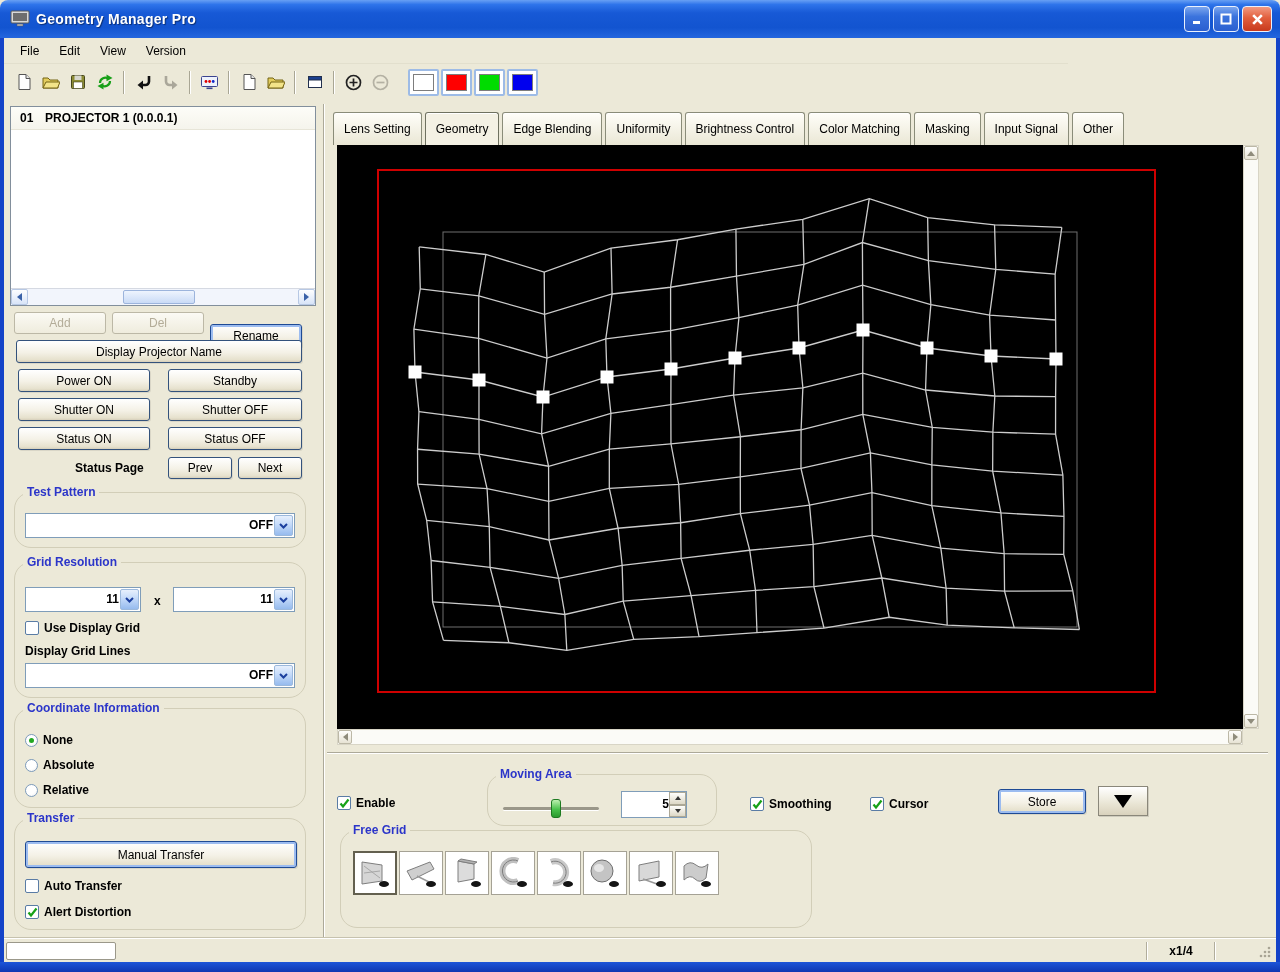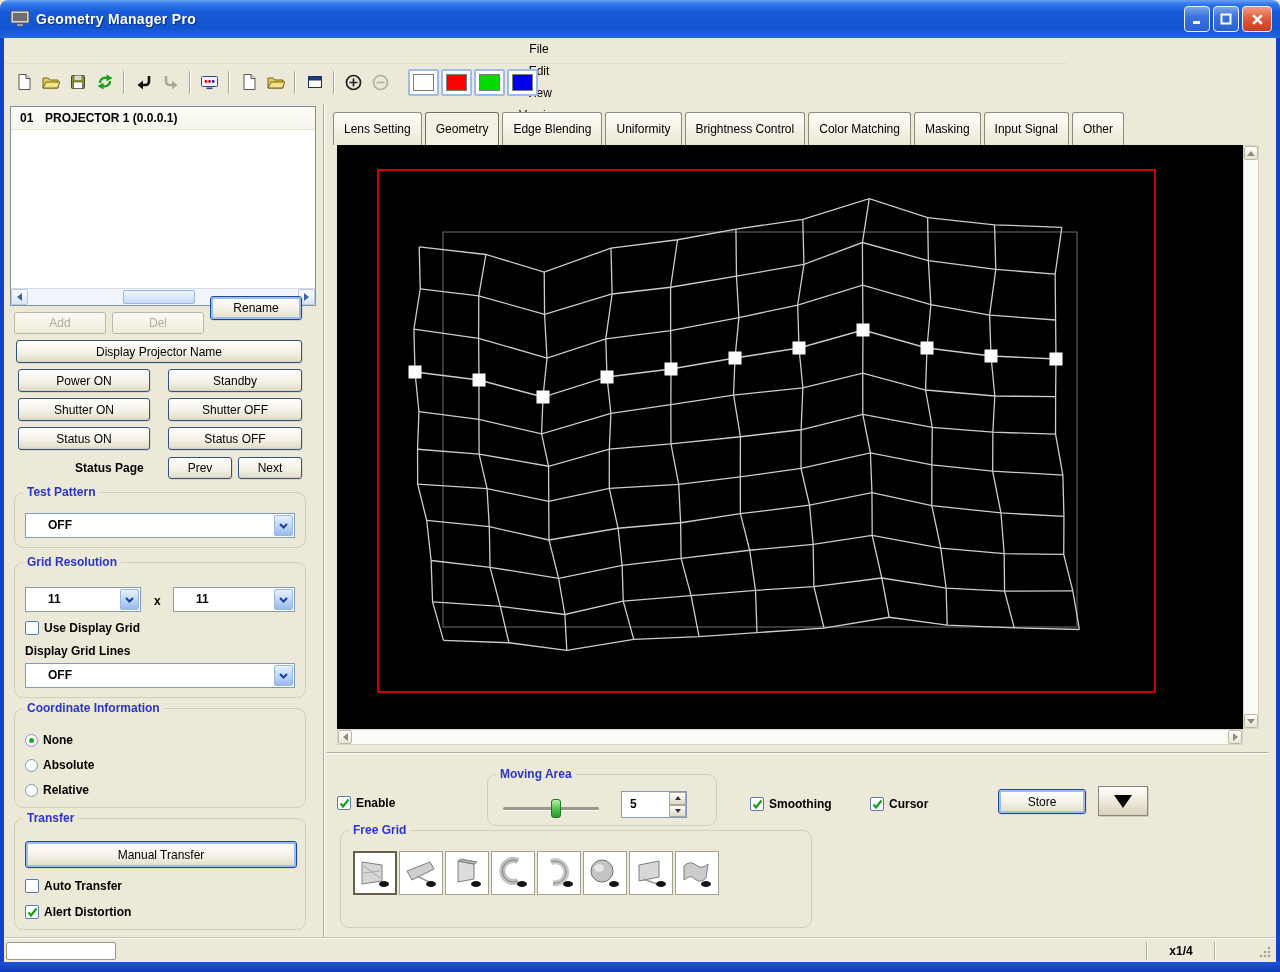--- a/index.html
+++ b/index.html
@@ -16,37 +16,37 @@
   .win-border-r { left:1276px; top:38px; width:4px; height:926px; background:#1443c8; }
   .win-border-b { left:0; top:962px; width:1280px; height:10px; background:linear-gradient(180deg,#1d55d8,#0f37b2); }
   .app-icon { margin:0 6px 0 10px; width:20px; height:18px; }
   .title-text { color:#fff; font-weight:bold; font-size:14px; text-shadow:1px 1px 1px #0c2f74; letter-spacing:.3px; }
   .winbtns { position:absolute; right:8px; top:6px; display:flex; gap:3px; }
   .winbtn { width:26px; height:26px; border-radius:4px; border:1px solid #eaf1fd;
     background:linear-gradient(180deg,#7ba6ee 0%,#3b73dd 40%,#2a5fd0 100%);
     display:flex; align-items:center; justify-content:center; }
   .winbtn.close { width:30px; background:linear-gradient(180deg,#f29a82 0%,#e25f3d 45%,#c83a1d 100%); }
 
-  .menubar { left:4px; top:38px; width:1064px; height:26px; background:#ece9d8; display:flex; align-items:center; padding-left:6px; border-bottom:1px solid #e2dfcd;flex-direction:column;}
+  .menubar { left:4px; top:38px; width:1064px; height:26px; background:#ece9d8; display:flex; align-items:center; padding-left:6px; border-bottom:1px solid #e2dfcd;}
   .menu-item { padding:4px 10px; }
 
   .toolbar { left:4px; top:64px; width:1272px; height:36px; display:flex; align-items:center; padding-left:6px; }
   .tbtn { width:27px; height:27px; display:flex; align-items:center; justify-content:center; border:1px solid transparent; border-radius:2px; }
   .tsep { width:0; height:23px; border-left:1px solid #a9a694; border-right:1px solid #ffffff; margin:0 5px; }
   .swatch-btn { width:31px; height:27px; background:#fff; border:2px solid #9dbbe6; border-radius:2px;
     display:flex; align-items:center; justify-content:center; margin-right:2px; }
   .swatch-inner { width:21px; height:17px; border:1px solid #7d7d7d; }
 
   
   .btn { border:1px solid #33527c; border-radius:3px; color:#000; font-weight:normal; font-size:12px;
     background:linear-gradient(180deg,#ffffff 0%,#f4f1e6 55%,#e6e1cd 90%,#d6cfba 100%);
     display:flex; align-items:center; justify-content:center; box-shadow:1px 1px 0 #00000014; }
   .btn.focused { box-shadow:inset 0 0 0 2px #9cbcf0, 1px 1px 0 #00000014; border-color:#1e4a94; }
   .btn.disabled { color:#b3ac98; border-color:#bcb8a6; background:linear-gradient(180deg,#fbfaf4,#efecdd); box-shadow:none; }
-  .grp { border:1px solid #d2ceb8; border-radius:9px; }
+  .grp { border:1px solid #d2ceb8; border-radius:17px;text-align:right; }
   .grp-label { position:absolute; top:-8px; left:8px; background:#ece9d8; padding:0 4px;
     color:#2b35c9; font-weight:bold; font-size:12px; line-height:14px; }
   .combo { background:#fff; border:1px solid #7f9db9; display:flex; align-items:stretch; }
   .combo .val { flex:1; font-weight:bold; padding:4px 0 0 22px; }
   .combo .arrow-btn { width:19px; margin:1px; border-radius:2px; border:1px solid #9cb9dc;
     background:linear-gradient(180deg,#e7f0fd 0%,#c4daf9 45%,#96bbee 100%);
     display:flex; align-items:center; justify-content:center; }
   .check { width:14px; height:14px; background:#fff; border:1px solid #5a7ca5; border-radius:2px; position:relative; flex:none; }
   .check svg { position:absolute; left:1px; top:1px; display:none; }
   .check.checked svg { display:block; }
@@ -257,21 +257,21 @@
         </div>
     </div>
   </div>
 
   <div class="abs btn disabled" style="left:14px;top:312px;width:92px;height:22px">
       <span>Add</span>
     </div>
   <div class="abs btn disabled" style="left:112px;top:312px;width:92px;height:22px">
       <span>Del</span>
     </div>
-  <div class="abs btn focused" style="left:210px;top:296px;width:92px;height:24px">
+  <div class="abs btn focused" style="left:210px;top:324px;width:92px;height:24px">
       <span>Rename</span>
     </div>
 
   <div class="abs btn" style="left:16px;top:340px;width:286px;height:23px">
       <span>Display Projector Name</span>
     </div>
   <div class="abs btn" style="left:18px;top:369px;width:132px;height:23px">
       <span>Power ON</span>
     </div>
   <div class="abs btn" style="left:168px;top:369px;width:134px;height:23px">

